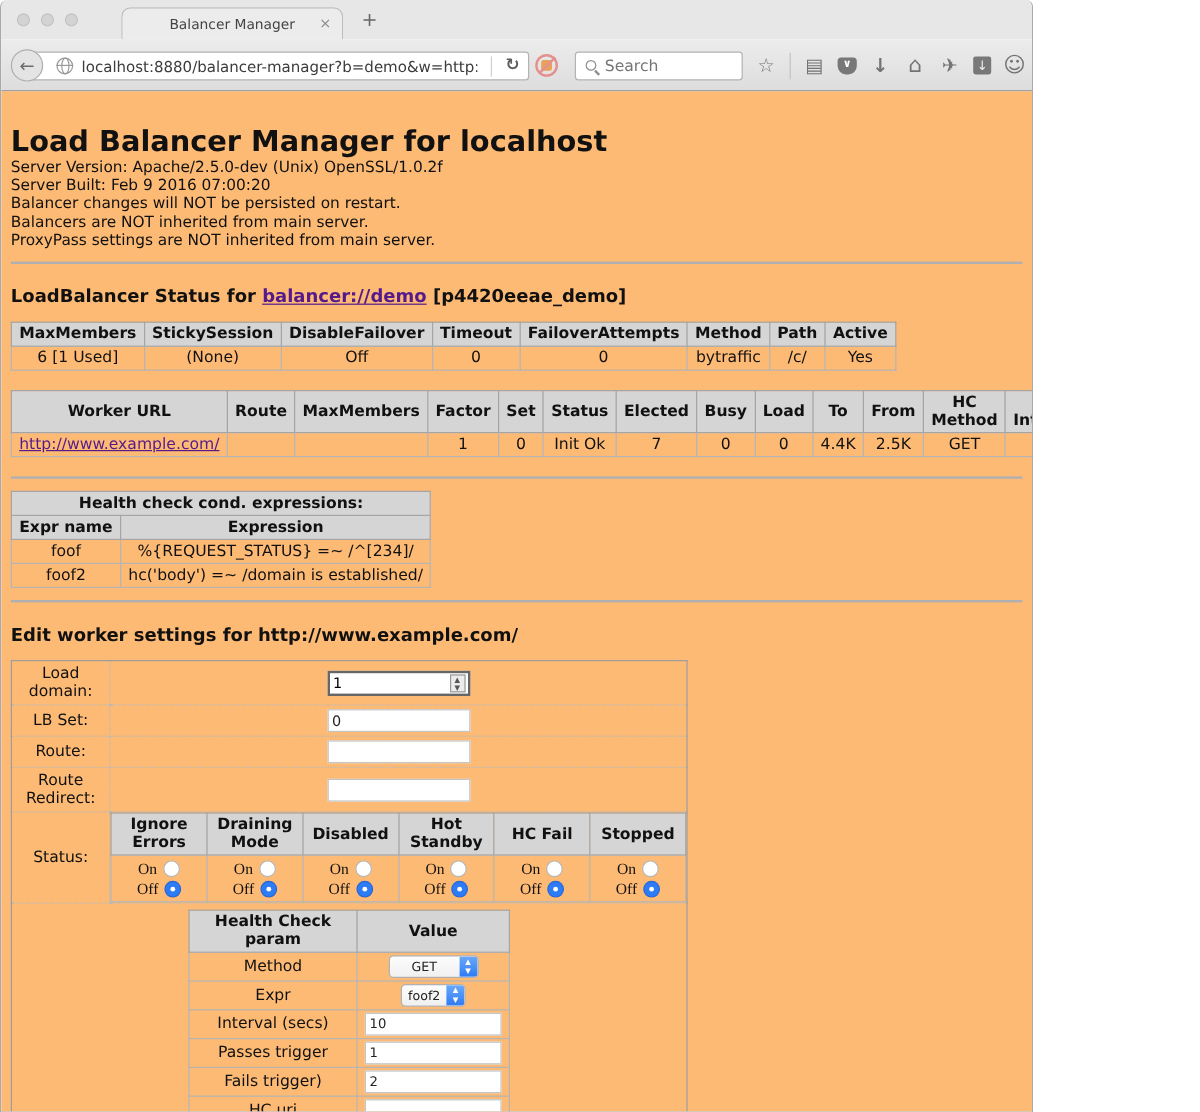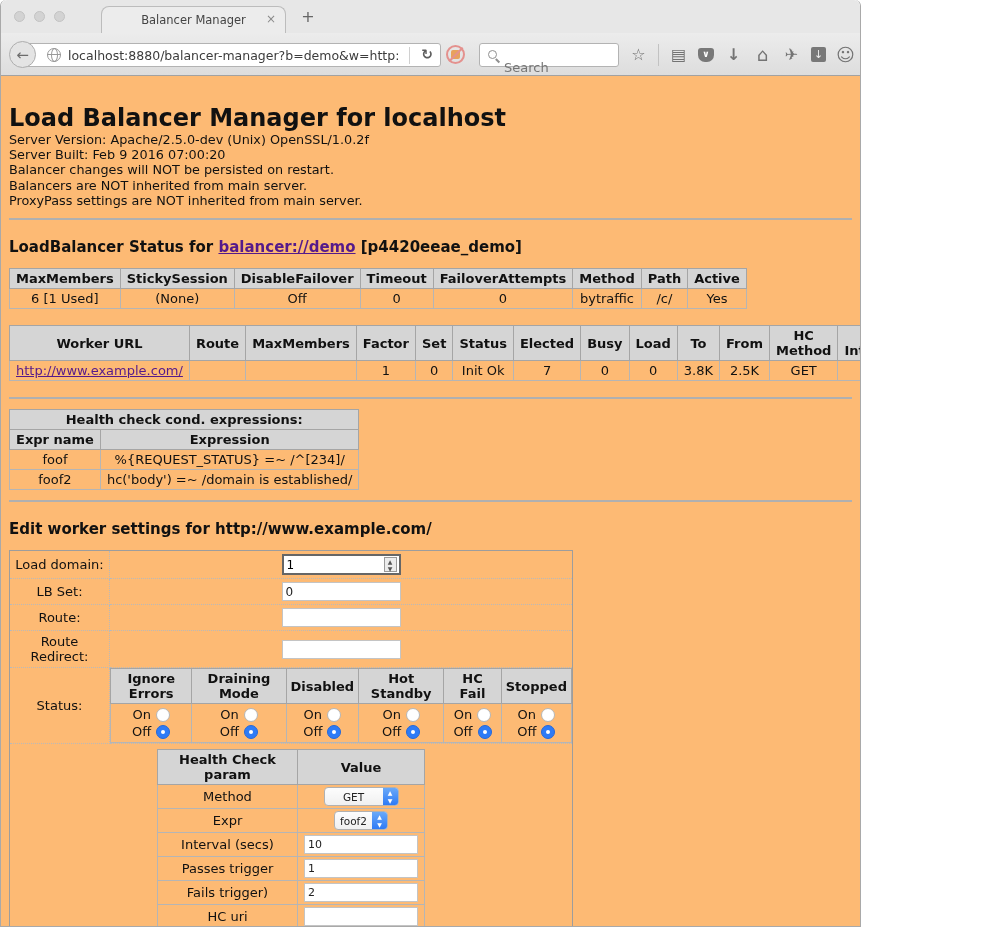--- a/index.html
+++ b/index.html
@@ -32,21 +32,21 @@
   .reload { position:absolute; right:7px; top:2px; font-size:14px; color:#5d5d5d; font-weight:bold; }
   .back-btn { position:absolute; left:8px; top:8px; width:27px; height:27px; border-radius:50%;
               background:#e4e4e4; border:1px solid #aeaeae; color:#6c6c6c; font-size:15px;
               display:flex; align-items:center; justify-content:center; z-index:3; }
   .block-icon { position:absolute; left:445px; top:12px; width:19px; height:19px; border:2px solid #e4918e; border-radius:50%; }
   .block-icon::before { content:""; position:absolute; left:3px; top:3px; width:9px; height:9px; background:#e8a15c; border-radius:2px; }
   .block-icon::after { content:""; position:absolute; left:7px; top:-2px; width:2px; height:19px; background:#e4918e; transform:rotate(45deg); }
   .searchbar { left:478px; width:140px; }
   .mag { position:absolute; left:8px; top:6px; width:9px; height:9px; border:1.5px solid #8f8f8f; border-radius:50%; }
   .mag::after { content:""; position:absolute; left:7px; top:7px; width:5px; height:1.5px; background:#8f8f8f; transform:rotate(45deg); transform-origin:left center; }
-  .search-input { position:absolute; left:24px; top:13px; width:108px; height:20px; border:none; outline:none; font-size:13px; color:#ec4899;
+  .search-input { position:absolute; left:24px; top:1px; width:108px; height:20px; border:none; outline:none; font-size:13px; color:#ec4899;
                   font-family:"DejaVu Sans","Liberation Sans",sans-serif; background:transparent; }
   .tools { position:absolute; left:628px; top:0; height:43px; display:flex; align-items:center; gap:10px; }
   .ticon { color:#737373; font-size:16px; width:19px; text-align:center; line-height:19px; }
   .tsep { height:22px; border-left:1px solid #c2c2c2; }
   .pocket { width:16px; height:14px; background:#787878; border-radius:3px 3px 7px 7px; color:#fff; font-size:9px; line-height:13px; text-align:center; font-weight:bold; }
   .sqdown { width:15px; height:15px; background:#787878; border-radius:2px; color:#efefef; font-size:11px; line-height:15px; text-align:center; }
   .dots { position:relative; width:19px; height:19px; }
   .dots i { position:absolute; border-radius:50%; width:9px; height:9px; }
   .dots .y { background:#f3c64f; left:1px; top:1px; }
   .dots .b { background:#5590e0; right:0; top:5px; }
@@ -79,21 +79,21 @@
   input.txt { width:119px; height:19px; border:1px solid #c4c4c4; font-size:12px; padding:0 3px;
               font-family:"DejaVu Sans","Liberation Sans",sans-serif; color:#222; }
   .numwrap { display:inline-flex; align-items:center; border:2px solid #666; height:21px; width:119px; background:#fff; }
   .numwrap input { flex:1; border:none; outline:none; font-size:12px; padding:0 3px; width:90px;
                    font-family:"DejaVu Sans","Liberation Sans",sans-serif; }
   .stepper { width:13px; height:15px; border:1px solid #9a9a9a; background:#ececec; font-size:6px; line-height:7px;
              color:#555; text-align:center; margin-right:2px; }
 
   table.statustbl { border-collapse:collapse; width:100%; font-size:13px; }
   table.statustbl th { background:#d5d5d5; border:1px solid #a5a5a5; padding:2px 4px; font-weight:bold; }
-  table.statustbl td { border:1px solid #b5b5b5; padding:2px 8px; text-align:center; }
+  table.statustbl td { border:1px solid #b5b5b5; padding:2px 21px; text-align:center;font-family:Liberation Serif, serif; }
   .radio-line { display:flex; align-items:center; justify-content:center; gap:5px; height:17px; }
   .radio { width:14px; height:14px; border-radius:50%; background:#fff; border:1px solid #b6b6b6; display:inline-block; position:relative; }
   .radio.checked { background:#2e7bf6; border:1px solid #2668d8; }
   .radio.checked::after { content:""; position:absolute; left:4px; top:4px; width:4px; height:4px; background:#fff; border-radius:50%; }
 
   table.hctbl { border-collapse:collapse; font-size:13px; margin:2px auto; border:1px solid #8a8a8a; }
   table.hctbl th { background:#d5d5d5; border:1px solid #a5a5a5; padding:2px 8px; font-weight:bold; }
   table.hctbl td { border:1px solid #b5b5b5; padding:2px 4px; text-align:center; }
   .hc-label { width:140px; }
   .hc-value { width:127px; }
@@ -224,21 +224,21 @@
       <tr>
         <td class="lcell"><a class="plink" href="#">http://www.example.com/</a></td>
         <td></td>
         <td></td>
         <td>1</td>
         <td>0</td>
         <td>Init Ok</td>
         <td>7</td>
         <td>0</td>
         <td>0</td>
-        <td>3.8K</td>
+        <td>4.4K</td>
         <td>2.5K</td>
         <td>GET</td>
         <td>10</td>
         <td>1 (0)</td>
         <td>2 (0)</td>
 
       </tr>
     </tbody>
       </table>
 

